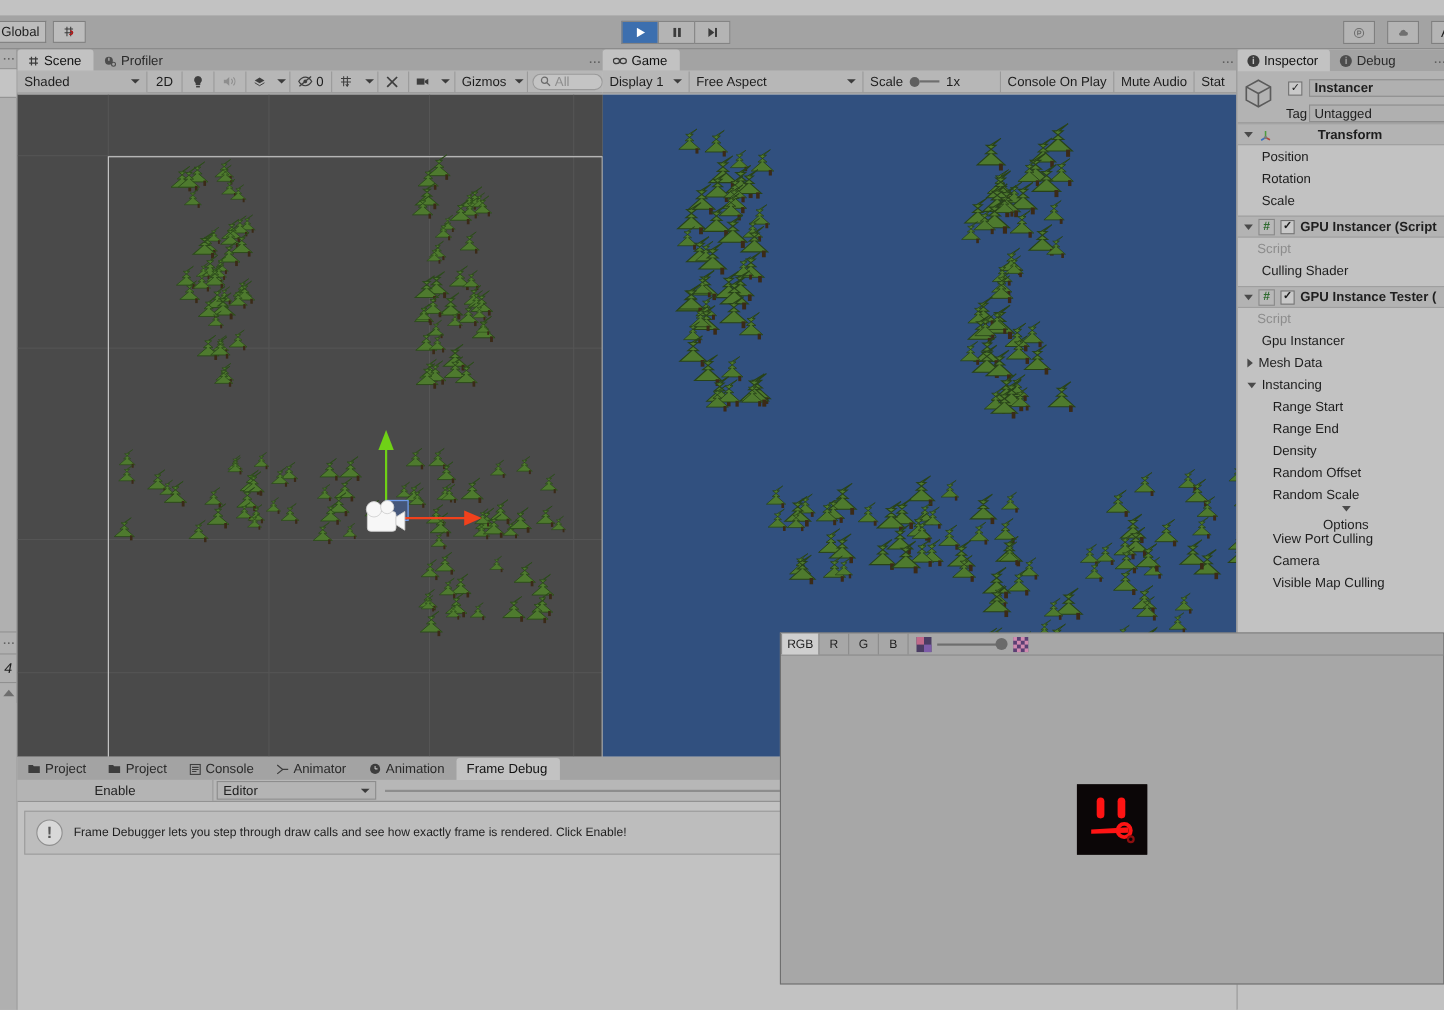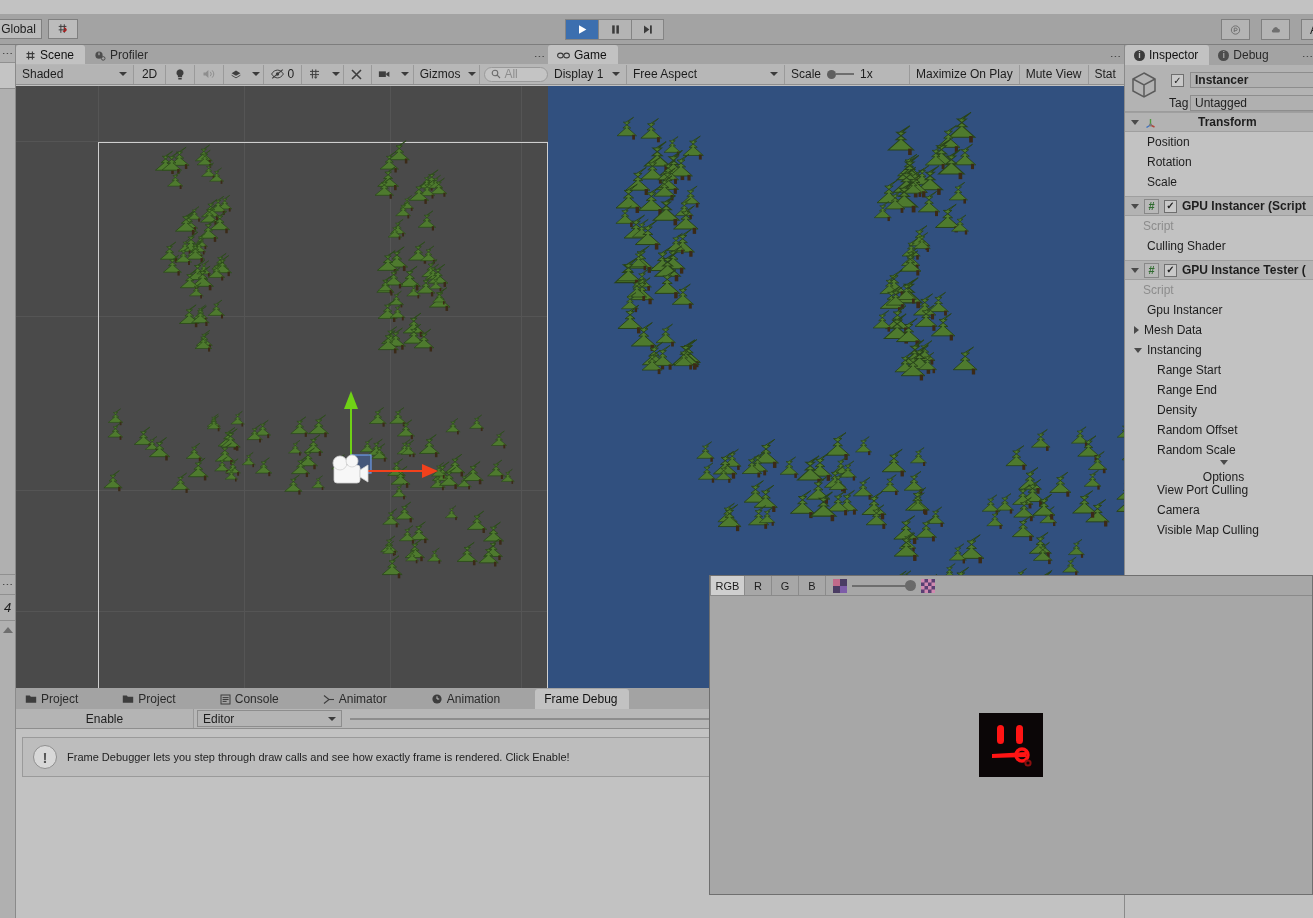--- a/index.html
+++ b/index.html
@@ -512,22 +512,22 @@
       <span class="dd-arrow"></span>
     </div>
     <div class="ctl" style="width:125px;gap:6px;">
       <span>Scale</span>
       <span style="display:flex;align-items:center;gap:0;">
         <span style="width:9px;height:9px;border-radius:50%;background:#5f5f5f;display:block;"></span>
         <span style="width:18px;height:2px;background:#6e6e6e;display:block;"></span>
       </span>
       <span>1x</span>
     </div>
-    <div class="ctl">Maximize On Play</div>
-    <div class="ctl">Mute View</div>
+    <div class="ctl">Console On Play</div>
+    <div class="ctl">Mute Audio</div>
     <div class="ctl" style="border-right:none;">Stat</div>
   </div>
 
   <div id="game-view">
     <svg width="576" height="602" style="position:absolute;left:0;top:0;">
       <defs>
         <g id="pine2">
           <path d="M0,0 l-6,5 l2.5,0 l-7.5,6 l3,0 l-9,8 l20,0 l-9,-8 l3,0 l-7.5,-6 l2.5,0 z" fill="#4e7a2e" stroke="#28421a" stroke-width="0.8"></path>
           <rect x="-1.4" y="18" width="2.8" height="5" fill="#3b2a17"></rect>
         </g>
@@ -792,21 +792,21 @@
     <div class="insp-row" style="padding-left:9px;gap:5px;flex-direction:column;">
       <span class="tri-down"></span>
       <span>Options</span>
     </div>
     <div class="insp-row sub2">View Port Culling</div>
     <div class="insp-row sub2">Camera</div>
     <div class="insp-row sub2">Visible Map Culling</div>
   </div>
 
   <div id="bottom-dock">
-    <div class="tab-strip" style="position:relative;left:0;top:0;width:1108px;height:21px;gap:24px;">
+    <div class="tab-strip" style="position:relative;left:0;top:0;width:1108px;height:21px;">
       <div class="tab">
         <svg width="12" height="10" viewBox="0 0 12 10">
           <path d="M0.8 1.4h4l1 1.3h5.4v6H0.8z" fill="#3d3d3d"></path>
         </svg>
         <span>Project</span>
       </div>
       <div class="tab">
         <svg width="12" height="10" viewBox="0 0 12 10">
           <path d="M0.8 1.4h4l1 1.3h5.4v6H0.8z" fill="#3d3d3d"></path>
         </svg>

